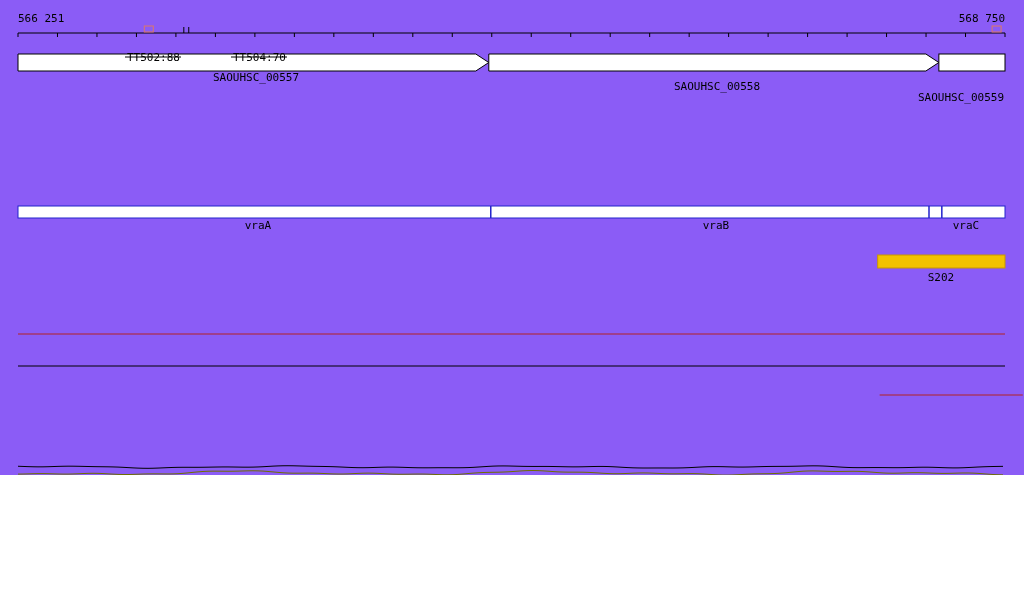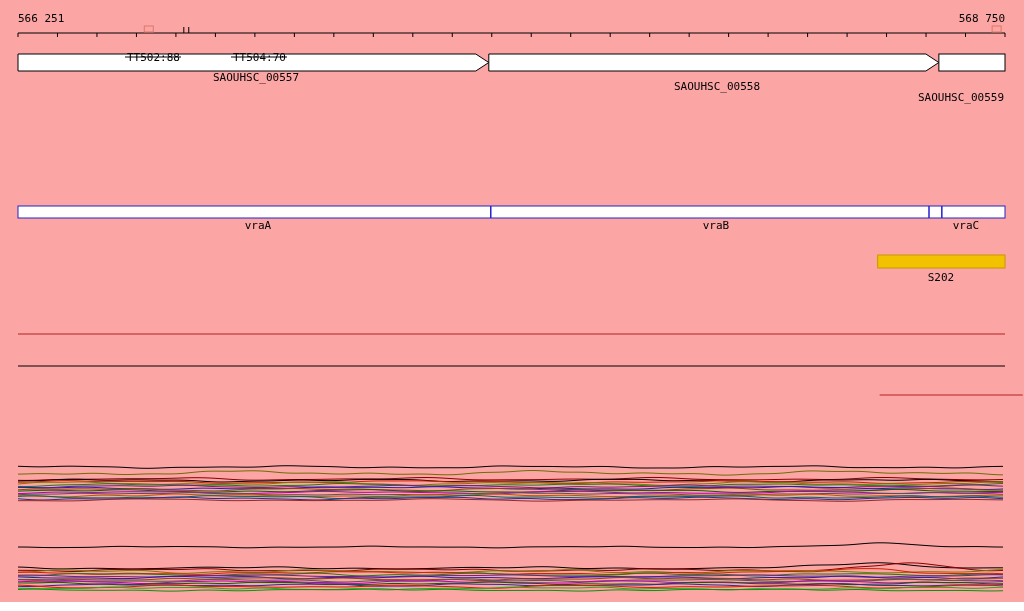--- a/index.html
+++ b/index.html
@@ -1,19 +1,19 @@
 <!DOCTYPE html>
 <html><head>
 <meta charset="utf-8">
 <style>
   html,body{margin:0;padding:0;background:#ffffff;}
   .screen{
     position:relative;
-    width:1024px;height:602px;
-    background:#fca5a5;
+    width:1024px;height:475px;
+    background:#8b5cf6;
     overflow:hidden;
     font-family:"DejaVu Sans Mono","Liberation Mono",monospace;
   }
   svg{display:block;}
   svg text{
     font-family:"DejaVu Sans Mono","Liberation Mono",monospace;
     font-size:11px;
     fill:#000000;
   }
   .coord-text{font-size:11px;}

